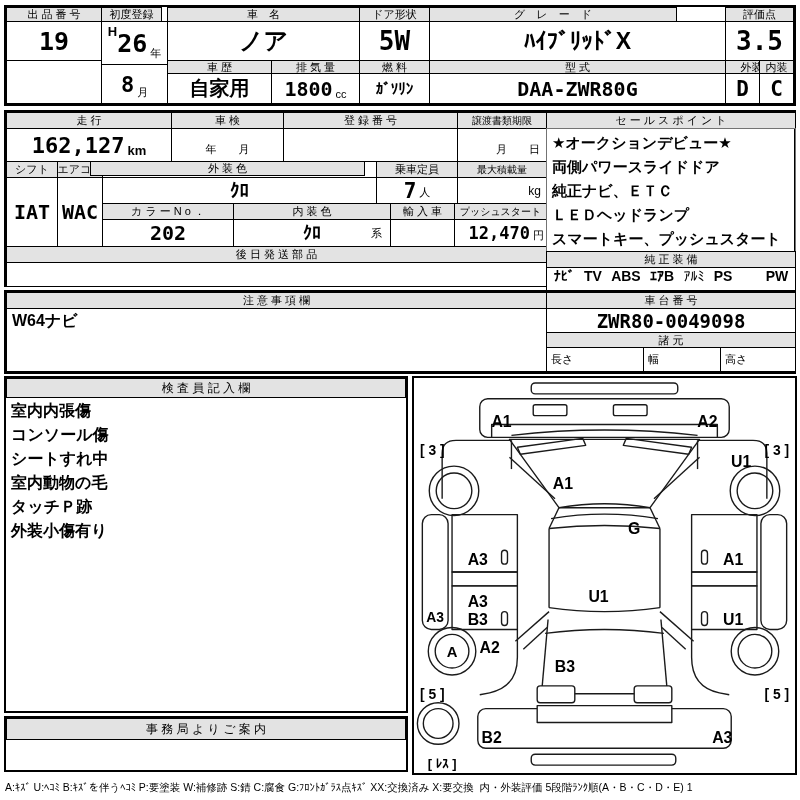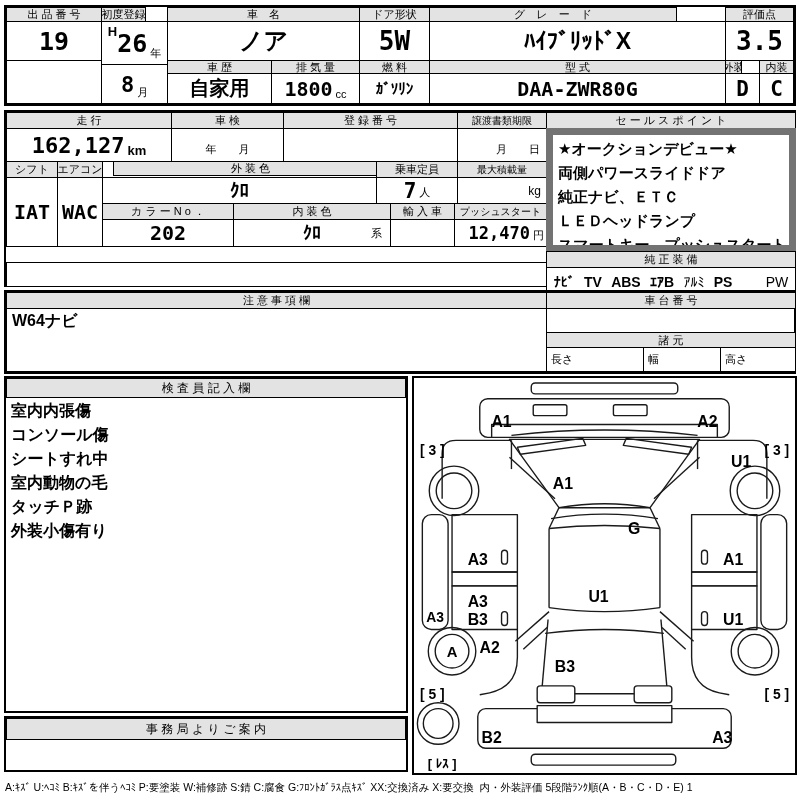--- a/index.html
+++ b/index.html
@@ -7,35 +7,35 @@
        font-family:"Liberation Sans","DejaVu Sans",sans-serif;}
   .sec{position:absolute;box-sizing:border-box;border:2px solid #000;background:#fff;}
   .c{position:absolute;box-sizing:border-box;border:1px solid #000;background:#fff;}
   .hd{background:#e3e3e3;display:flex;align-items:center;justify-content:center;
       font-size:11px;white-space:pre;overflow:hidden;}
   .hd.sm{font-size:10px;}
   .v{display:flex;align-items:center;justify-content:center;font-weight:700;overflow:hidden;white-space:pre;}
   .num{font-family:"DejaVu Sans Mono","Liberation Mono",monospace;}
   .u{font-weight:400;font-size:11px;margin-left:3px;align-self:flex-end;padding-bottom:3px;}
   .era{font-weight:700;font-size:13px;align-self:flex-start;padding-top:2px;}
-  .lines{position:absolute;box-sizing:border-box;border:7px solid #737373;padding:2px 5px;overflow:hidden;}
+  .lines{position:absolute;box-sizing:border-box;border:1px solid #737373;padding:2px 5px;overflow:hidden;}
   .lines div{font-weight:700;}
   .plain{font-weight:400;}
   svg text{font-family:"Liberation Sans","DejaVu Sans",sans-serif;font-weight:700;fill:#000;}
   .legend{position:absolute;font-size:10.5px;white-space:pre;font-weight:400;}
 </style>
 </head>
 <body>
 
 <div class="sec" style="left:4px;top:5px;width:792px;height:101px;">
   <div class="c hd" style="left:0;top:0;width:96px;height:15px;">出 品 番 号</div>
   <div class="c v num" style="left:0;top:14px;width:96px;height:40px;font-size:25px;">19</div>
   <div class="c" style="left:0;top:53px;width:96px;height:44px;"></div>
 
-  <div class="c hd" style="left:95px;top:0;width:45px;height:15px;">初度登録</div>
+  <div class="c hd" style="left:95px;top:0;width:61px;height:15px;">初度登録</div>
   <div class="c v" style="left:95px;top:14px;width:67px;height:44px;">
     <span class="era">H</span><span class="num" style="font-size:25px;">26</span><span class="u">年</span>
   </div>
   <div class="c v" style="left:95px;top:57px;width:67px;height:40px;">
     <span class="num" style="font-size:22px;">8</span><span class="u">月</span>
   </div>
 
   <div class="c hd" style="left:161px;top:0;width:193px;height:15px;">車　名</div>
   <div class="c v" style="left:161px;top:14px;width:193px;height:40px;font-size:24px;">ノア</div>
   <div class="c hd" style="left:161px;top:53px;width:105px;height:14px;">車 歴</div>
@@ -50,41 +50,41 @@
   <div class="c hd" style="left:353px;top:53px;width:71px;height:14px;">燃 料</div>
   <div class="c v" style="left:353px;top:66px;width:71px;height:31px;font-size:15px;">ｶﾞｿﾘﾝ</div>
 
   <div class="c hd" style="left:423px;top:0;width:248px;height:15px;">グ　レ　ー　ド</div>
   <div class="c v" style="left:423px;top:14px;width:297px;height:40px;font-size:23px;">ﾊｲﾌﾞﾘｯﾄﾞX</div>
   <div class="c hd" style="left:423px;top:53px;width:297px;height:14px;">型 式</div>
   <div class="c v num" style="left:423px;top:66px;width:297px;height:31px;font-size:20px;">DAA-ZWR80G</div>
 
   <div class="c hd" style="left:719px;top:0;width:69px;height:15px;">評価点</div>
   <div class="c v num" style="left:719px;top:14px;width:69px;height:40px;font-size:26px;">3.5</div>
-  <div class="c hd" style="left:719px;top:53px;width:17px;height:14px;">外装</div>
+  <div class="c hd" style="left:719px;top:53px;width:53px;height:14px;">外装</div>
   <div class="c hd" style="left:753px;top:53px;width:35px;height:14px;">内装</div>
   <div class="c v num" style="left:719px;top:66px;width:35px;height:31px;font-size:21px;">D</div>
   <div class="c v num" style="left:753px;top:66px;width:35px;height:31px;font-size:21px;">C</div>
 </div>
 
 <div class="sec" style="left:4px;top:110px;width:792px;height:177px;">
   <div class="c hd" style="left:0;top:0;width:166px;height:17px;">走 行</div>
   <div class="c hd" style="left:165px;top:0;width:113px;height:17px;">車 検</div>
   <div class="c hd" style="left:277px;top:0;width:175px;height:17px;">登 録 番 号</div>
   <div class="c hd sm" style="left:451px;top:0;width:90px;height:17px;">譲渡書類期限</div>
   <div class="c v" style="left:0;top:16px;width:166px;height:34px;">
     <span class="num" style="font-size:22px;">162,127</span><span class="u" style="font-size:13px;font-weight:700;">km</span>
   </div>
   <div class="c v plain" style="left:165px;top:16px;width:113px;height:34px;font-size:11px;align-items:flex-end;padding-bottom:4px;">年　　月</div>
   <div class="c" style="left:277px;top:16px;width:175px;height:34px;"></div>
   <div class="c v plain" style="left:451px;top:16px;width:90px;height:34px;font-size:11px;align-items:flex-end;justify-content:flex-end;padding:8px 6px 4px 0;">月　　日</div>
 
   <div class="c hd" style="left:0;top:49px;width:52px;height:17px;">シフト</div>
   <div class="c hd" style="left:51px;top:49px;width:46px;height:17px;">エアコン</div>
-  <div class="c hd" style="left:107px;top:49px;width:275px;height:15px;">外 装 色</div>
+  <div class="c hd" style="left:84px;top:49px;width:275px;height:15px;">外 装 色</div>
   <div class="c hd" style="left:370px;top:49px;width:82px;height:17px;">乗車定員</div>
   <div class="c hd sm" style="left:451px;top:49px;width:90px;height:17px;">最大積載量</div>
 
   <div class="c v num" style="left:0;top:65px;width:52px;height:70px;font-size:20px;">IAT</div>
   <div class="c v num" style="left:51px;top:65px;width:46px;height:70px;font-size:20px;">WAC</div>
   <div class="c v" style="left:96px;top:65px;width:275px;height:27px;font-size:19px;">ｸﾛ</div>
   <div class="c v" style="left:370px;top:65px;width:82px;height:27px;">
     <span class="num" style="font-size:21px;">7</span><span class="u">人</span>
   </div>
   <div class="c v plain" style="left:451px;top:65px;width:90px;height:27px;font-size:12px;justify-content:flex-end;padding-right:5px;">kg</div>
@@ -96,50 +96,52 @@
 
   <div class="c v num" style="left:96px;top:107px;width:132px;height:28px;font-size:20px;">202</div>
   <div class="c v" style="left:227px;top:107px;width:158px;height:28px;">
     <span style="font-size:18px;">ｸﾛ</span><span class="u" style="position:absolute;right:8px;bottom:2px;">系</span>
   </div>
   <div class="c" style="left:384px;top:107px;width:65px;height:28px;"></div>
   <div class="c v" style="left:448px;top:107px;width:93px;height:28px;justify-content:flex-end;padding-right:2px;">
     <span class="num" style="font-size:17px;">12,470</span><span class="u">円</span>
   </div>
 
+  <div class="c hd" style="left:0;top:134px;width:541px;height:17px;">後 日 発 送 部 品</div>
   <div class="c" style="left:0;top:150px;width:541px;height:25px;"></div>
 
   <div class="c hd" style="left:540px;top:0;width:250px;height:17px;">セ ー ル ス ポ イ ン ト</div>
   <div class="lines" style="left:540px;top:16px;width:250px;height:124px;">
 
   <div style="font-size:15px;line-height:24px;white-space:pre;">★オークションデビュー★</div>
       <div style="font-size:15px;line-height:24px;white-space:pre;">両側パワースライドドア</div>
       <div style="font-size:15px;line-height:24px;white-space:pre;">純正ナビ、ＥＴＣ</div>
       <div style="font-size:15px;line-height:24px;white-space:pre;">ＬＥＤヘッドランプ</div>
       <div style="font-size:15px;line-height:24px;white-space:pre;">スマートキー、プッシュスタート</div>
     </div>
   <div class="c hd" style="left:540px;top:139px;width:250px;height:17px;">純 正 装 備</div>
-  <div class="c" style="left:540px;top:155px;width:250px;height:24px;display:flex;align-items:flex-end;justify-content:space-around;padding:0 2px;">
+  <div class="c" style="left:540px;top:155px;width:250px;height:24px;display:flex;align-items:flex-start;justify-content:space-around;padding:0 2px;">
 
   <span style="font-weight:700;font-size:14px;">ﾅﾋﾞ</span>
       <span style="font-weight:700;font-size:14px;">TV</span>
       <span style="font-weight:700;font-size:14px;">ABS</span>
       <span style="font-weight:700;font-size:14px;">ｴｱB</span>
       <span style="font-weight:400;font-size:14px;">ｱﾙﾐ</span>
       <span style="font-weight:700;font-size:14px;">PS</span>
-      <span style="font-weight:400;font-size:14px;margin-left:24px;">PW</span>
+      <span style="font-weight:700;font-size:14px;margin-left:24px;">PW</span>
     </div>
 </div>
 
 <div class="sec" style="left:4px;top:290px;width:792px;height:84px;">
   <div class="c hd" style="left:0;top:0;width:541px;height:17px;">注 意 事 項 欄</div>
   <div class="c" style="left:0;top:16px;width:541px;height:64px;">
     <span style="position:absolute;left:5px;top:2px;font-weight:700;font-size:16px;">W64ナビ</span>
   </div>
   <div class="c hd" style="left:540px;top:0;width:250px;height:17px;">車 台 番 号</div>
+  <div class="c v num" style="left:540px;top:16px;width:250px;height:25px;font-size:19px;">ZWR80-0049098</div>
   <div class="c hd" style="left:540px;top:40px;width:250px;height:16px;">諸 元</div>
   <div class="c" style="left:540px;top:55px;width:98px;height:25px;">
     <span style="position:absolute;left:4px;top:4px;font-size:11px;">長さ</span>
   </div>
   <div class="c" style="left:637px;top:55px;width:78px;height:25px;">
     <span style="position:absolute;left:4px;top:4px;font-size:11px;">幅</span>
   </div>
   <div class="c" style="left:714px;top:55px;width:76px;height:25px;">
     <span style="position:absolute;left:4px;top:4px;font-size:11px;">高さ</span>
   </div>

